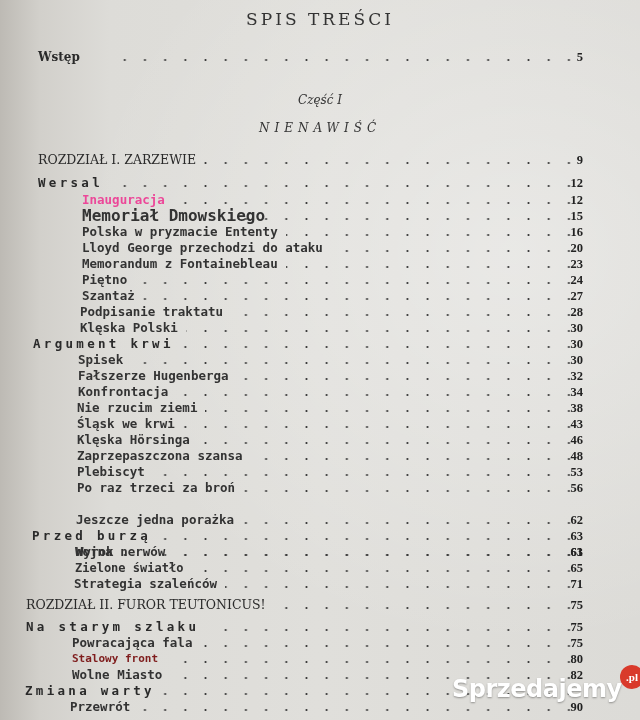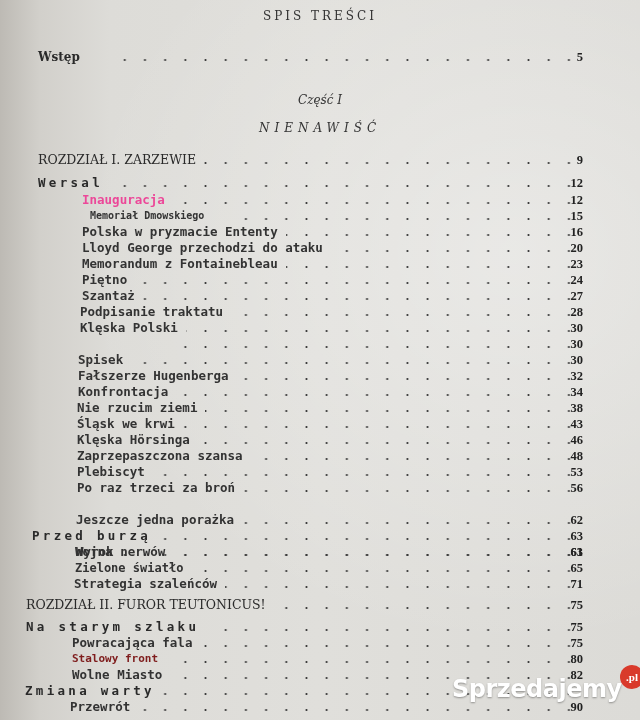--- a/index.html
+++ b/index.html
@@ -6,21 +6,21 @@
   body {
     width:640px; height:720px; overflow:hidden; position:relative;
     background:
       radial-gradient(ellipse at 80% 35%, rgba(255,255,255,0.35), rgba(255,255,255,0) 60%),
       linear-gradient(90deg, #bdbab4 0px, #d2d0cb 40px, #dddcd8 110px, #e0dfdb 320px, #dcdbd7 640px);
     font-family: "DejaVu Sans", sans-serif;
     color:#2a2a2a;
   }
   .title {
     position:absolute; top:9px; left:0; width:640px; text-align:center;
-    font-family:"DejaVu Serif", serif; font-size:12px; letter-spacing:3px; color:#333;
+    font-family:"DejaVu Serif", serif; font-size:17px; letter-spacing:3px; color:#333;
   }
   .part {
     position:absolute; left:0; width:640px; text-align:center;
     font-family:"DejaVu Serif", serif; font-style:italic; color:#333;
   }
   .part-label { top:93px; font-size:12px; }
   .part-title { top:121px; font-size:12px; letter-spacing:5px; }
   .row {
     position:absolute; left:0; width:617px; height:16px;
   }
@@ -78,21 +78,21 @@
       <span class="label spaced" style="left: 38px; background: transparent;">Wersal</span>
       <span class="page">12</span>
     </div>
     <div class="row" style="top: 192px;">
       <span class="leader" style="left: 173px;"></span>
       <span class="label mono bold" style="left: 82px; font-size: 12.5px; font-weight: bold; color: #ec4899; background: transparent;">Inauguracja</span>
       <span class="page">12</span>
     </div>
     <div class="row" style="top: 208px;">
       <span class="leader" style="left: 233px;"></span>
-      <span class="label mono bold" style="left: 82px; font-size: 10px; font-weight: bold; color: rgb(51, 51, 51); background: transparent; margin-left: 8px;">Memoriał Dmowskiego</span>
+      <span class="label mono bold" style="left: 82px; font-size: 16px; font-weight: bold; color: rgb(51, 51, 51); background: transparent;">Memoriał Dmowskiego</span>
       <span class="page">15</span>
     </div>
     <div class="row" style="top: 224px;">
       <span class="leader" style="left: 286px;"></span>
       <span class="label mono bold" style="left: 82px; font-size: 12.5px; font-weight: bold; color: rgb(51, 51, 51); background: transparent;">Polska w pryzmacie Ententy</span>
       <span class="page">16</span>
     </div>
     <div class="row" style="top: 240px;">
       <span class="leader" style="left: 331px;"></span>
       <span class="label mono bold" style="left: 82px; font-size: 12.5px; font-weight: bold; color: rgb(51, 51, 51); background: transparent;">Lloyd George przechodzi do ataku</span>
@@ -118,20 +118,21 @@
       <span class="label mono bold" style="left: 80px; font-size: 12.5px; font-weight: bold; color: rgb(51, 51, 51); background: transparent;">Podpisanie traktatu</span>
       <span class="page">28</span>
     </div>
     <div class="row" style="top: 320px;">
       <span class="leader" style="left: 186px;"></span>
       <span class="label mono bold" style="left: 80px; font-size: 12.5px; font-weight: bold; color: rgb(51, 51, 51); background: transparent;">Klęska Polski</span>
       <span class="page">30</span>
     </div>
     <div class="row" style="top: 336px;">
       <span class="leader" style="left: 182px;"></span>
+      <span class="label spaced" style="left: 33px; background: transparent;">Argument krwi</span>
       <span class="page">30</span>
     </div>
     <div class="row" style="top: 352px;">
       <span class="leader" style="left: 131px;"></span>
       <span class="label mono bold" style="left: 78px; font-size: 12.5px; font-weight: bold; color: rgb(51, 51, 51); background: transparent;">Spisek</span>
       <span class="page">30</span>
     </div>
     <div class="row" style="top: 368px;">
       <span class="leader" style="left: 237px;"></span>
       <span class="label mono bold" style="left: 78px; font-size: 12.5px; font-weight: bold; color: rgb(51, 51, 51); background: transparent;">Fałszerze Hugenberga</span>

